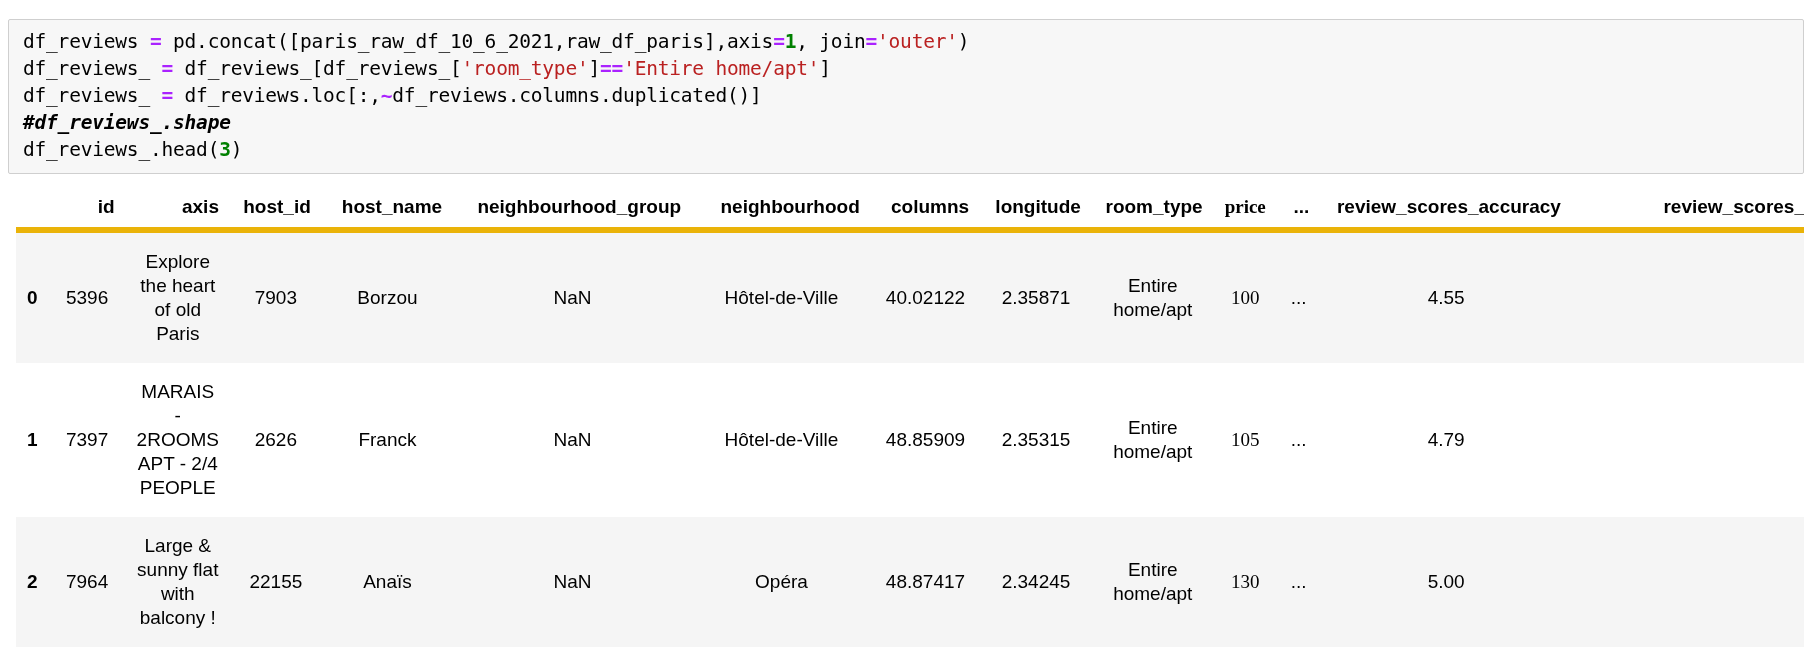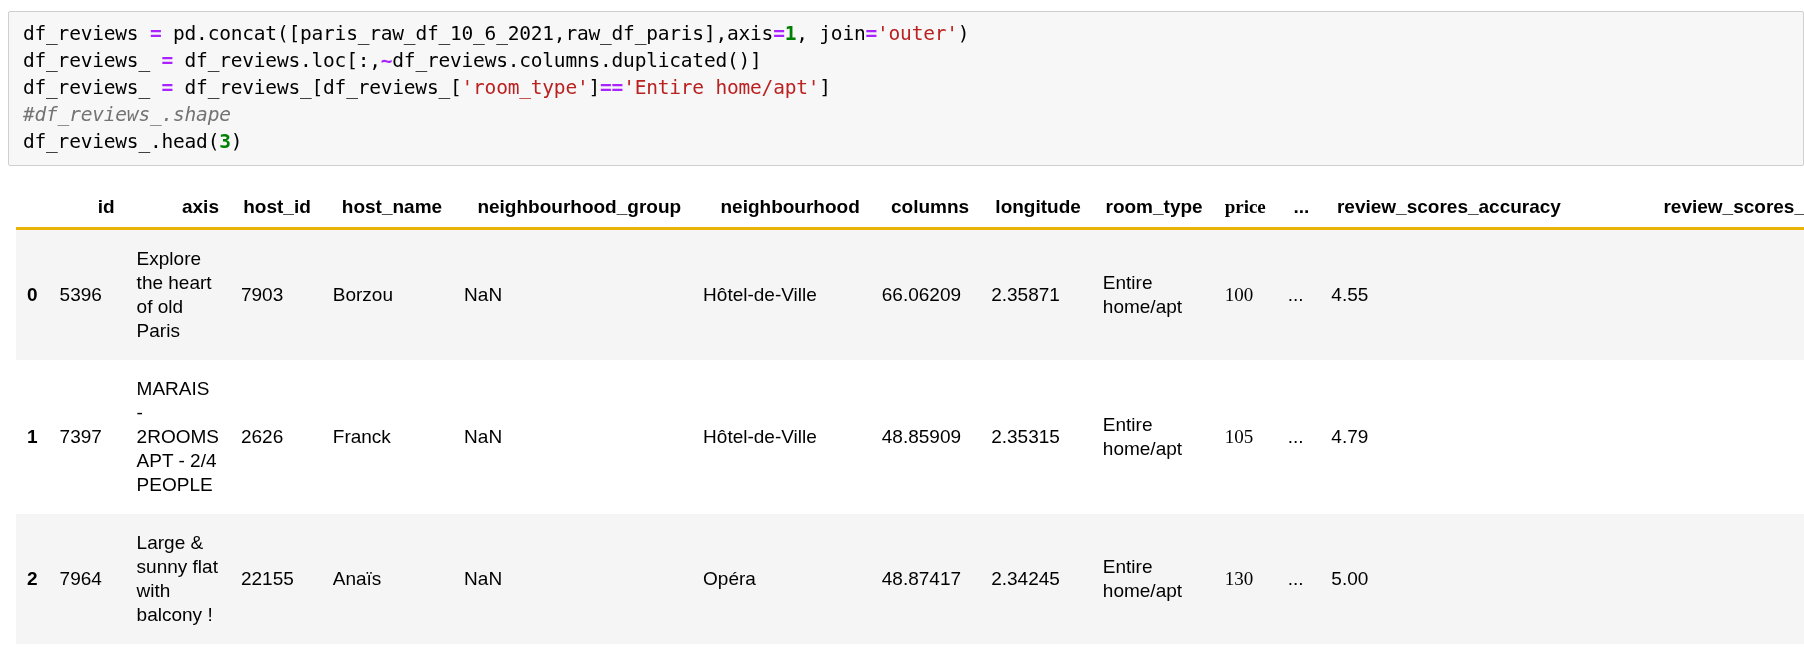--- a/index.html
+++ b/index.html
@@ -7,75 +7,75 @@
     margin: 0; padding: 0;
     width: 1804px; height: 650px;
     background: #ffffff;
     overflow: hidden;
   }
   body { font-family: "Liberation Sans", sans-serif; }
 
   
   .code-cell {
     position: absolute;
-    left: 8px; top: 11px;
+    left: 8px; top: 19px;
     width: 1796px; height: 155px;
     background: #f7f7f7;
     border: 1px solid #cfcfcf;
     border-radius: 2px;
     padding: 8px 0 8px 14px;
     overflow: hidden;
   }
   .code-line {
     font-family: "DejaVu Sans Mono", "Liberation Mono", monospace;
     font-size: 19.5px;
     line-height: 27px;
     white-space: pre;
     color: #000000;
     letter-spacing: -0.2px;
   }
   .tok-op   { color: #aa22ff; font-weight: bold; }
   .tok-str  { color: #ba2121; }
   .tok-num  { color: #008000; font-weight: bold; }
-  .tok-cmt  { color: #737373; font-style: italic; }
+  .tok-cmt  { color: #000000; font-style: italic; font-weight: bold; }
 
   
   .df-wrap {
     position: absolute;
     left: 16px; top: 196px;
     width: 1800px;
   }
   table.dataframe {
     border-collapse: collapse;
     border: none;
     font-size: 19px;
     color: #000000;
     table-layout: fixed;
   }
   table.dataframe thead th {
     border: none;
-    border-bottom: 3px solid #eab308;
+    border-bottom: 6px solid #eab308;
     text-align: right;
     vertical-align: bottom;
     font-weight: bold;
     padding: 0 11px 9px 11px;
     white-space: nowrap;
     line-height: 22px;
   }
   table.dataframe tbody th {
     border: none;
     text-align: left;
     font-weight: bold;
     vertical-align: middle;
     padding: 9px 11px;
     white-space: nowrap;
   }
   table.dataframe tbody td {
     border: none;
-    text-align: left;
+    text-align: center;
     vertical-align: middle;
     padding: 17px 11px;
     line-height: 24px;
   }
   table.dataframe tbody tr:nth-child(odd) { background: #f5f5f5; }
   table.dataframe tbody tr:nth-child(even) { background: #ffffff; }
 
   
   .c-idx   { width: 30px; }
   .c-id    { width: 78px; }
@@ -91,22 +91,22 @@
   .c-ell   { width: 44px; }
   .c-rsa   { width: 252px; }
   .c-rsl   { width: 250px; }
 </style>
 </head>
 <body>
 
 <div class="code-cell">
   <div id="code-lines">
       <div class="code-line"><span>df_reviews </span><span class="tok-op">=</span><span> pd.concat([paris_raw_df_10_6_2021,raw_df_paris],axis</span><span class="tok-op">=</span><span class="tok-num">1</span><span>, join</span><span class="tok-op">=</span><span class="tok-str">'outer'</span><span>)</span></div>
+      <div class="code-line"><span>df_reviews_ </span><span class="tok-op">=</span><span> df_reviews_[df_reviews_[</span><span class="tok-str">'room_type'</span><span>]</span><span class="tok-op">==</span><span class="tok-str">'Entire home/apt'</span><span>]</span></div>
       <div class="code-line"><span>df_reviews_ </span><span class="tok-op">=</span><span> df_reviews.loc[:,</span><span class="tok-op">~</span><span>df_reviews.columns.duplicated()]</span></div>
-      <div class="code-line"><span>df_reviews_ </span><span class="tok-op">=</span><span> df_reviews_[df_reviews_[</span><span class="tok-str">'room_type'</span><span>]</span><span class="tok-op">==</span><span class="tok-str">'Entire home/apt'</span><span>]</span></div>
       <div class="code-line"><span class="tok-cmt">#df_reviews_.shape</span></div>
       <div class="code-line"><span>df_reviews_.head(</span><span class="tok-num">3</span><span>)</span></div>
     </div>
 </div>
 
 <div class="df-wrap">
   <table class="dataframe">
     <thead>
       <tr>
         <th class="c-idx"></th>
@@ -127,21 +127,21 @@
     </thead>
     <tbody id="df-body">
         <tr>
           <th class="c-idx">0</th>
           <td class="c-id">5396</td>
           <td class="c-name">Explore the heart of old Paris</td>
           <td class="c-hid">7903</td>
           <td class="c-hname">Borzou</td>
           <td class="c-ngrp">NaN</td>
           <td class="c-nb">Hôtel-de-Ville</td>
-          <td class="c-lat">66.06209</td>
+          <td class="c-lat">40.02122</td>
           <td class="c-lon">2.35871</td>
           <td class="c-rt">Entire home/apt</td>
           <td class="c-price">100</td>
           <td class="c-ell">...</td>
           <td class="c-rsa">4.55</td>
           <td class="c-rsl"></td>
         </tr>
         <tr>
           <th class="c-idx">1</th>
           <td class="c-id">7397</td>

